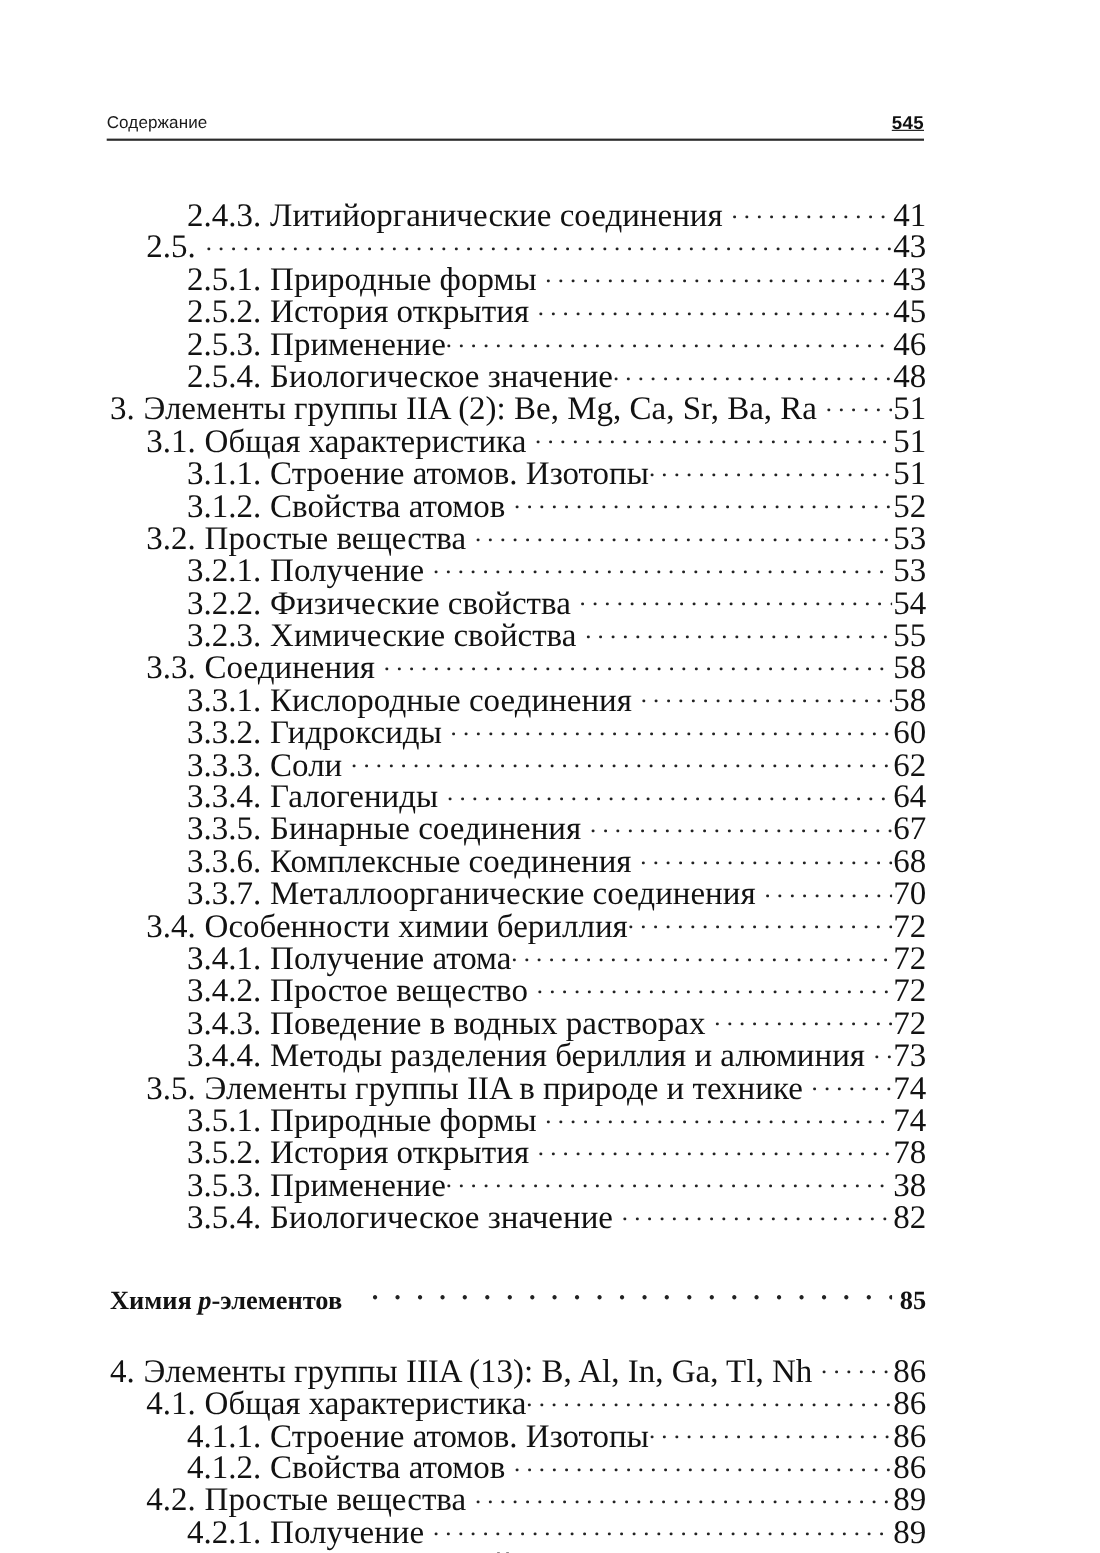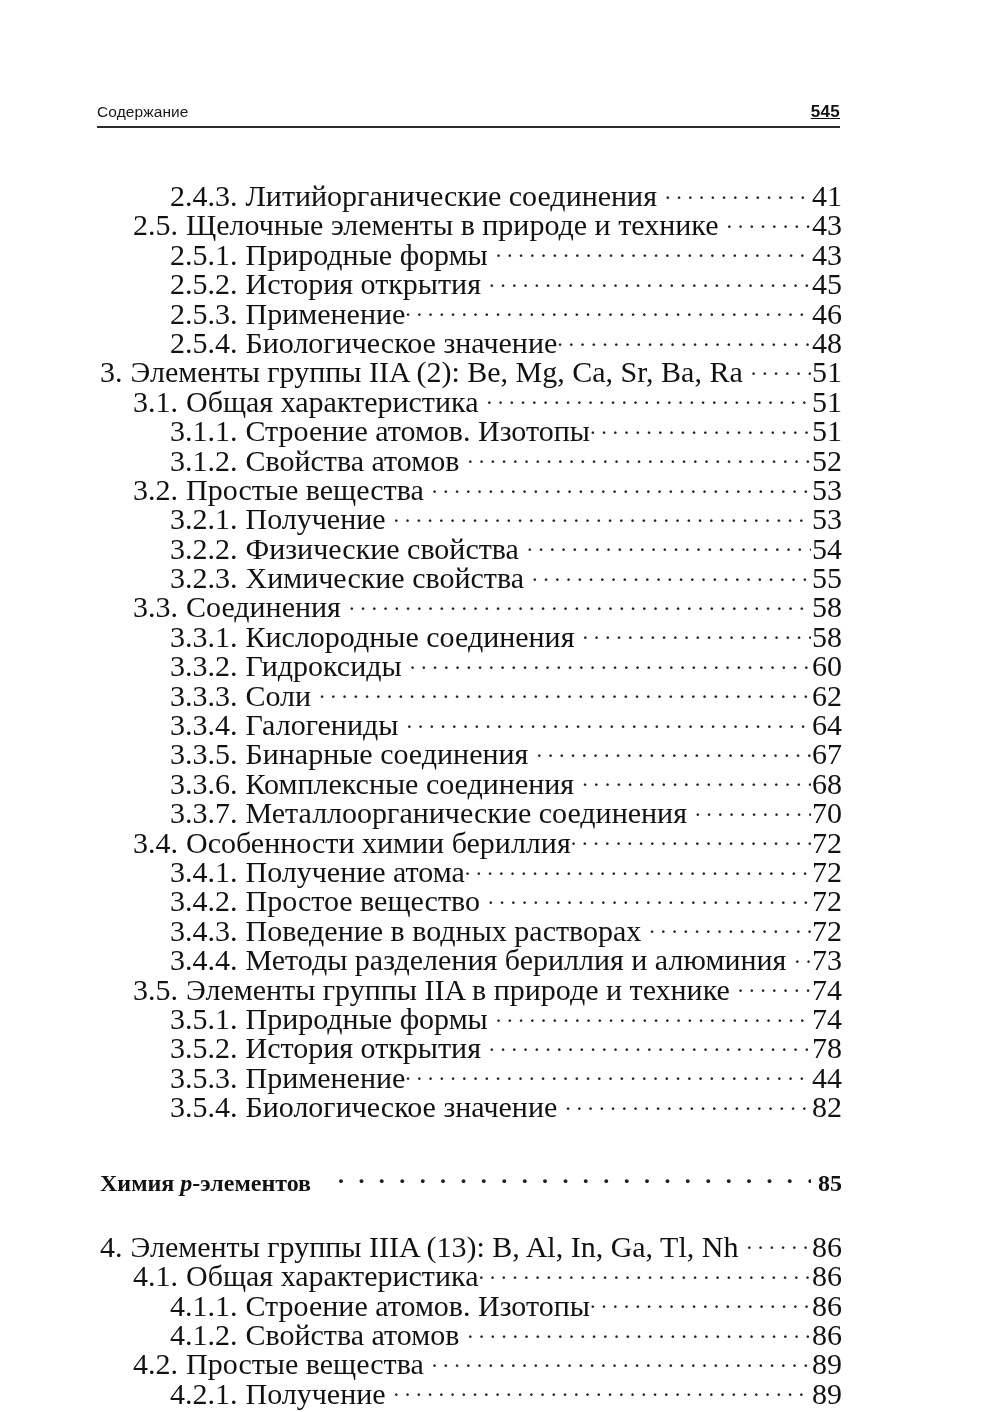--- a/index.html
+++ b/index.html
@@ -157,21 +157,20 @@
 
   <div class="toc" id="toc-container">
       <div class="toc-row lvl-3">
         <span class="toc-num">2.4.3.</span>
         <span class="toc-title">Литийорганические соединения</span>
         <span class="toc-leader"></span>
         <span class="toc-page">41</span>
       </div>
       <div class="toc-row lvl-2">
         <span class="toc-num">2.5.</span>
-        <span class="toc-title">Щелочные элементы в природе и технике</span>
         <span class="toc-leader"></span>
         <span class="toc-page">43</span>
       </div>
       <div class="toc-row lvl-3">
         <span class="toc-num">2.5.1.</span>
         <span class="toc-title">Природные формы</span>
         <span class="toc-leader"></span>
         <span class="toc-page">43</span>
       </div>
       <div class="toc-row lvl-3">
@@ -333,21 +332,21 @@
       <div class="toc-row lvl-3">
         <span class="toc-num">3.5.2.</span>
         <span class="toc-title">История открытия</span>
         <span class="toc-leader"></span>
         <span class="toc-page">78</span>
       </div>
       <div class="toc-row lvl-3 tight">
         <span class="toc-num">3.5.3.</span>
         <span class="toc-title">Применение</span>
         <span class="toc-leader"></span>
-        <span class="toc-page">44</span>
+        <span class="toc-page">38</span>
       </div>
       <div class="toc-row lvl-3">
         <span class="toc-num">3.5.4.</span>
         <span class="toc-title">Биологическое значение</span>
         <span class="toc-leader"></span>
         <span class="toc-page">82</span>
       </div>
       <div class="spacer-before-part"></div>
       <div class="toc-row part lvl-1">
         <span class="toc-title"><span>Химия</span> <span class="part-ital">p</span><span>-элементов</span></span>

